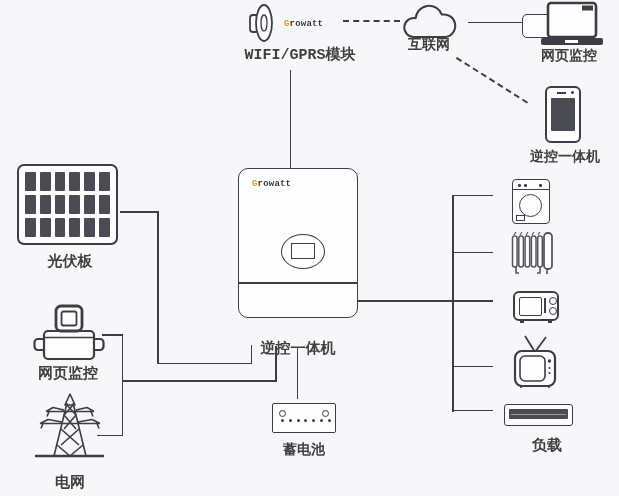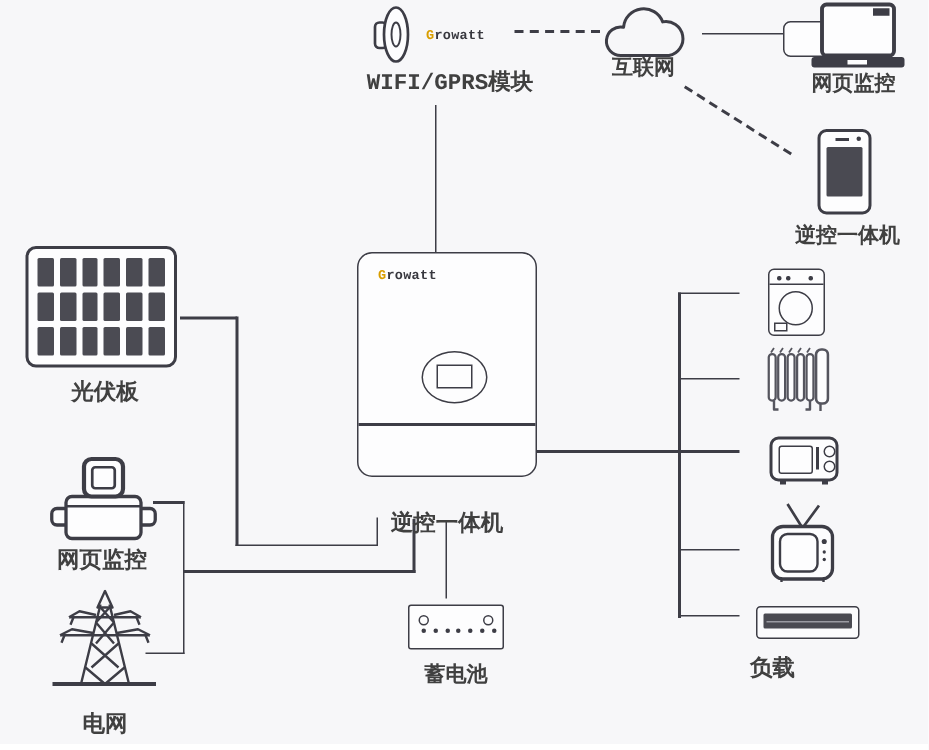--- a/index.html
+++ b/index.html
@@ -236,15 +236,15 @@
       <path d="M9 51 v2 M37 51 v2" stroke-width="1.6"></path>
     </svg>
   </div>
 
   <div class="box ac" style="left:504px;top:404px;width:69px;height:22px">
     <div class="ac-vent">
         <div class="ac-slit"></div>
       </div>
   </div>
 
-  <div class="lbl big" style="left:485px;top:436px;width:60px">负载</div>
+  <div class="lbl big" style="left:517px;top:436px;width:60px">负载</div>
 
 </div>
 
 </body></html>

